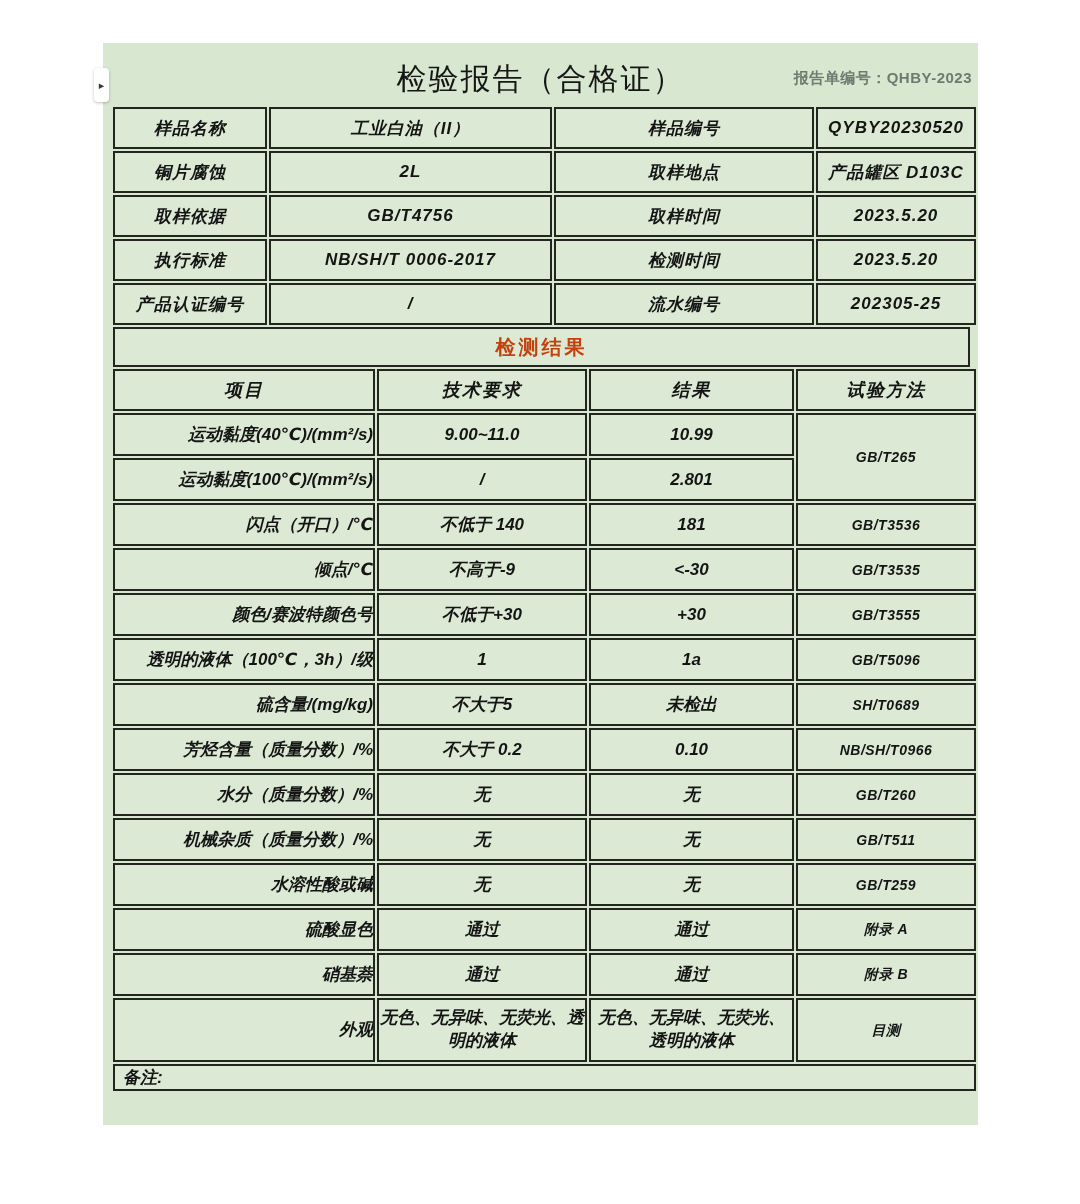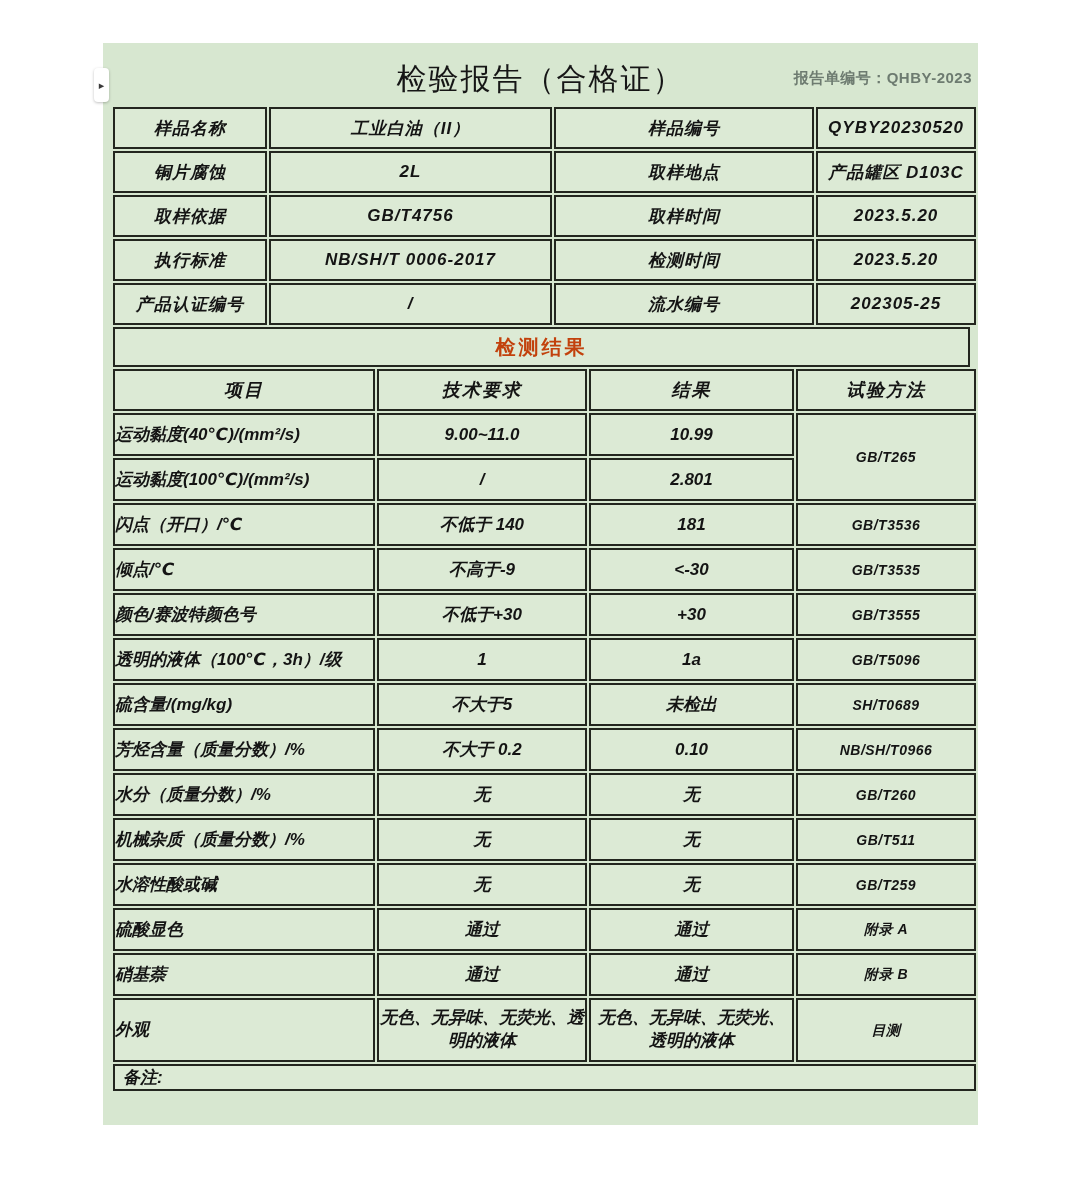--- a/index.html
+++ b/index.html
@@ -27,21 +27,21 @@
     text-align:center; vertical-align:middle; overflow:hidden; }
 
   .info-tbl td { height:42px; font-size:17px; letter-spacing:1px; }
 
   .sect-title { margin-top:0; width:857px; margin-left:2px; height:40px; background:#dcead5;
     border:2px solid #23261f; display:flex; align-items:center; justify-content:center;
     font-size:20px; font-weight:700; color:#c2410c; letter-spacing:3px; }
 
   .res-tbl th { height:42px; font-size:18px; letter-spacing:2px; }
   .res-tbl td { height:43px; font-size:17px; }
-  .res-tbl td.item { text-align:left; padding-left:0; letter-spacing:0; }
+  .res-tbl td.item { text-align:right; padding-left:0; letter-spacing:0; }
   .res-tbl td.method { font-size:14px; letter-spacing:0.5px; }
   .res-tbl tr.tall td { height:64px; line-height:1.35; }
   .res-tbl td.remark { height:26px; text-align:left; padding-left:8px; font-size:17px; }
 </style>
 </head>
 <body>
 
 <div class="page">
 
   <div class="edge-tab">

